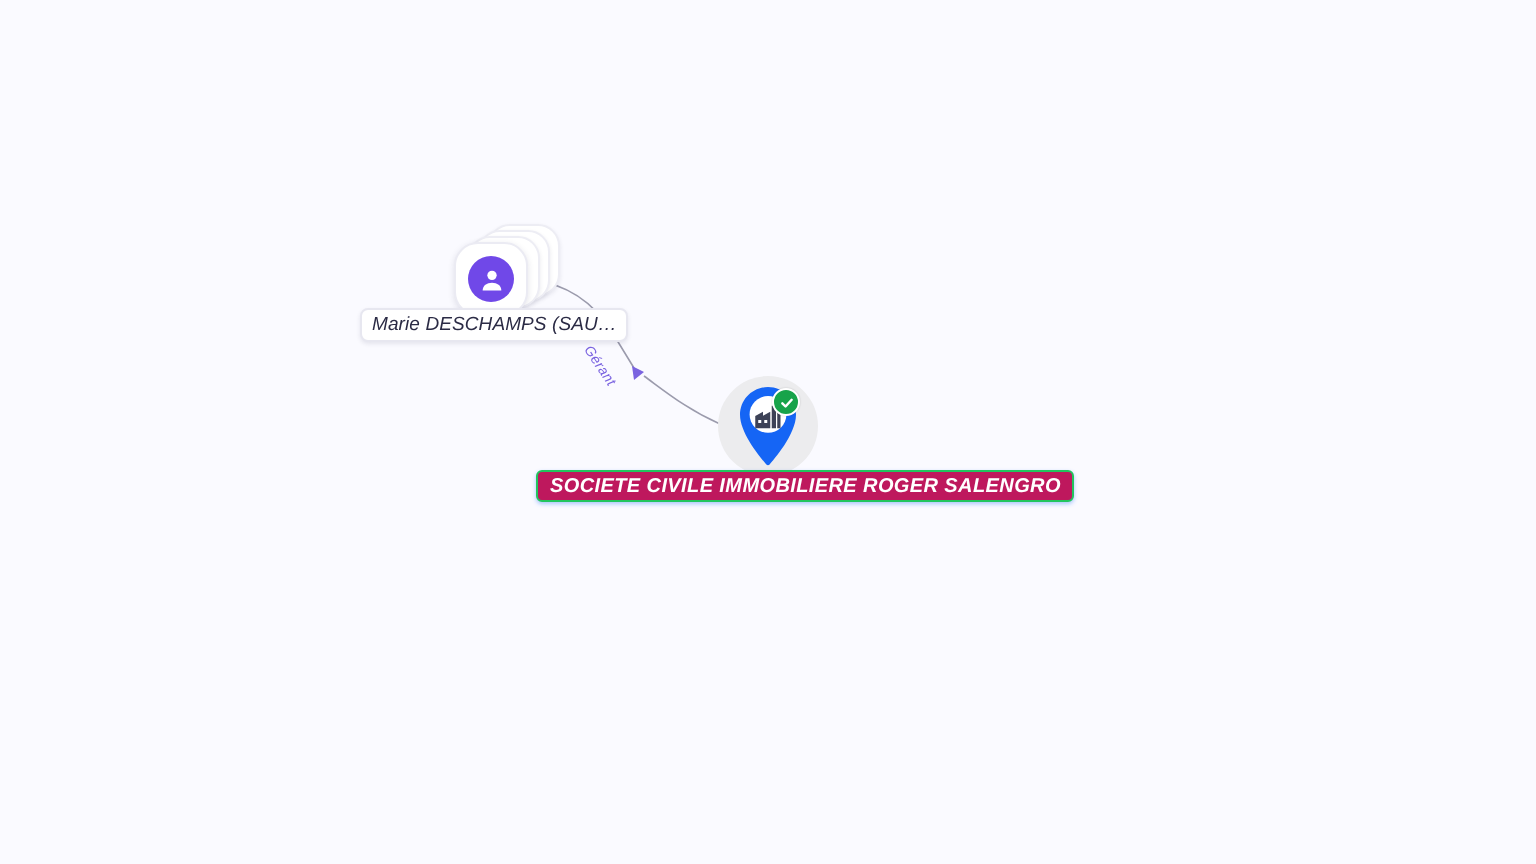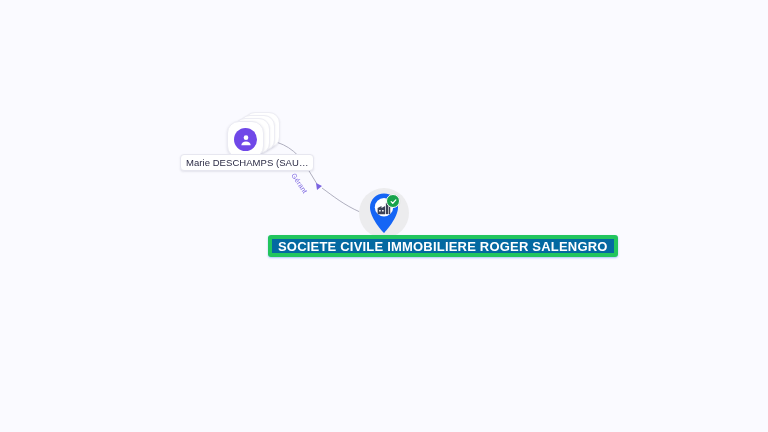--- a/index.html
+++ b/index.html
@@ -13,20 +13,21 @@
     background: #fafaff;
     font-family: "Liberation Sans", sans-serif;
     -webkit-font-smoothing: antialiased;
   }
 
   #graph-canvas {
     position: relative;
     width: 768px;
     height: 344px;
     background: #fafaff;
+    font-style: italic;
   }
 
   
   #edge-layer {
     position: absolute;
     left: 0;
     top: 0;
     width: 768px;
     height: 432px;
     pointer-events: none;
@@ -166,25 +167,25 @@
 
   
   #company-label {
     position: absolute;
     left: 268px;
     top: 235px;
     height: 14px;
     padding: 0 6px;
     display: flex;
     align-items: center;
-    background: #0369a1;
-    border: 4px solid #22c55e;
+    background: #be185d;
+    border: 1px solid #22c55e;
     border-radius: 3px;
     box-shadow: 0 1px 2px rgba(21,101,245,0.35);
-    font-size: 13px;
+    font-size: 10px;
     font-weight: bold;
     color: #ffffff;
     letter-spacing: 0.2px;
     white-space: nowrap;
   }
 </style>
 </head>
 <body>
 
 <div id="graph-canvas">

